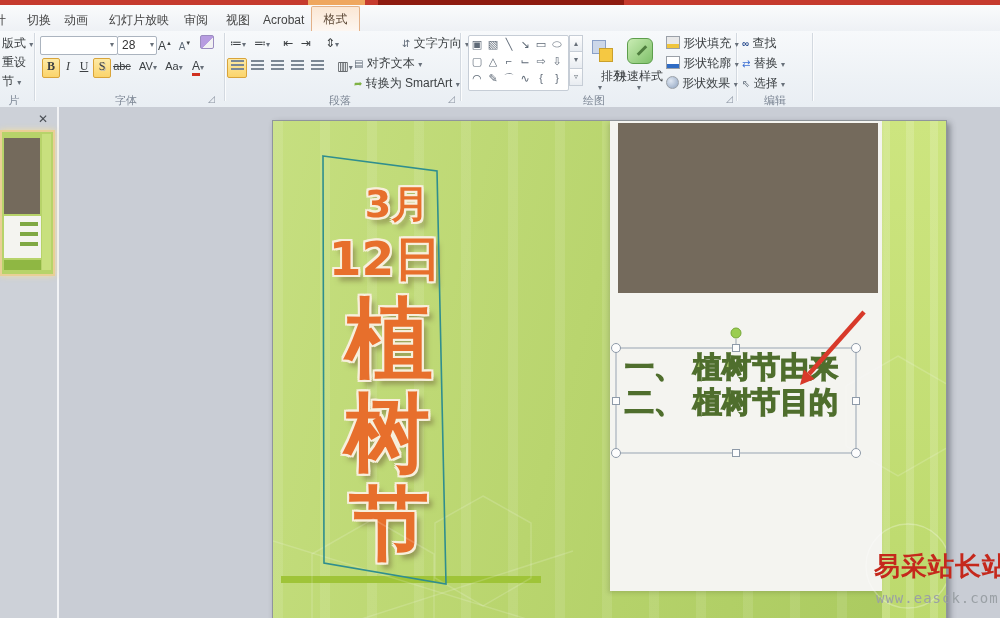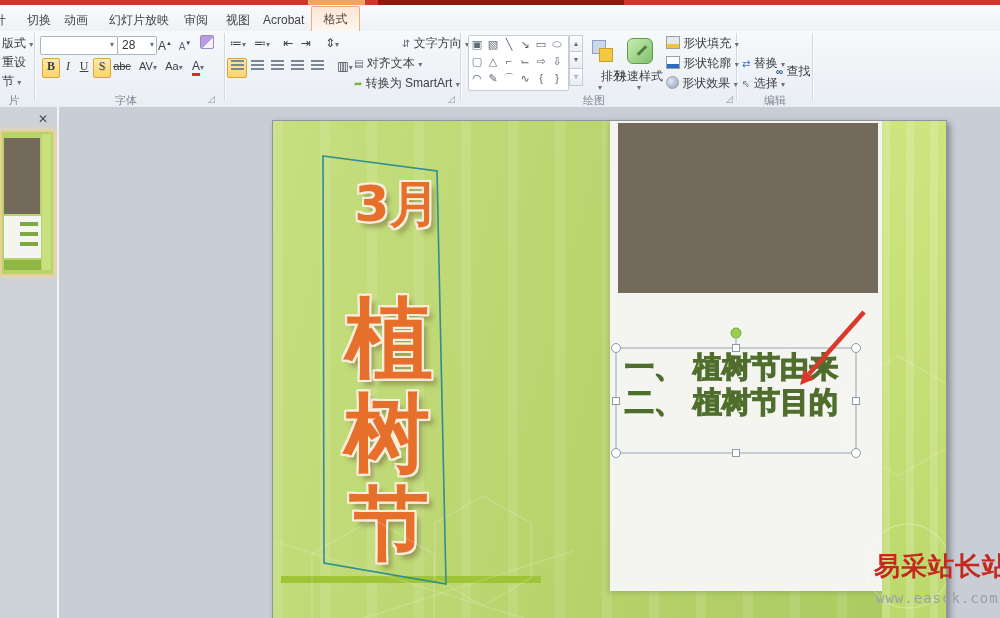--- a/index.html
+++ b/index.html
@@ -155,20 +155,21 @@
     <div class="rbtn on" style="left:227px;top:27px;width:18px;"><span class="bars"></span></div>
     <div class="rbtn" style="left:248px;top:27px;width:18px;"><span class="bars"></span></div>
     <div class="rbtn" style="left:268px;top:27px;width:18px;"><span class="bars"></span></div>
     <div class="rbtn" style="left:288px;top:27px;width:18px;"><span class="bars"></span></div>
     <div class="rbtn" style="left:308px;top:27px;width:18px;"><span class="bars"></span></div>
     <div class="rbtn" style="left:334px;top:27px;width:22px;"><span>▥</span><span class="dd">▾</span></div>
 
     <div class="rbtn" style="left:354px;top:4px;margin-left:48px;"><span class="micro">⇵</span> <span>文字方向</span> <span class="dd">▾</span></div>
     <div class="rbtn" style="left:354px;top:24px;"><span class="micro">▤</span> <span>对齐文本</span> <span class="dd">▾</span></div>
     <div class="rbtn" style="left:354px;top:44px;"><span class="micro" style="color:#7fb244;">➦</span> <span>转换为 SmartArt</span> <span class="dd">▾</span></div>
+    <div class="grouplabel" style="left:226px;width:228px;">段落</div>
     <div class="launcher" style="left:446px;">◿</div>
 
     <div class="gallery">
       <span class="gcell">▣</span>
         <span class="gcell">▧</span>
         <span class="gcell">╲</span>
         <span class="gcell">↘</span>
         <span class="gcell">▭</span>
         <span class="gcell">⬭</span>
       <span class="gcell">▢</span>
@@ -202,21 +203,21 @@
         </div>
       <div class="bigbtn-label" style="left:613px;width:52px;">快速样式</div>
       <div class="bigbtn-dd" style="left:613px;width:52px;">▾</div>
     </div>
     <div class="rbtn" style="left:666px;top:4px;"><span class="fill-icon"></span> <span>形状填充</span> <span class="dd">▾</span></div>
     <div class="rbtn" style="left:666px;top:24px;"><span class="outline-icon"></span> <span>形状轮廓</span> <span class="dd">▾</span></div>
     <div class="rbtn" style="left:666px;top:44px;"><span class="effects-icon"></span> <span>形状效果</span> <span class="dd">▾</span></div>
     <div class="grouplabel" style="left:462px;width:264px;">绘图</div>
     <div class="launcher" style="left:724px;">◿</div>
 
-    <div class="rbtn" style="left:776px;top:4px;margin-top:28px;"><span class="micro" style="color:#2a4d8f;font-weight:bold;">∞</span> <span>查找</span></div>
+    <div class="rbtn" style="left:742px;top:4px;"><span class="micro" style="color:#2a4d8f;font-weight:bold;">∞</span> <span>查找</span></div>
     <div class="rbtn" style="left:742px;top:24px;"><span class="micro" style="color:#3b6fd4;">⇄</span> <span>替换</span> <span class="dd">▾</span></div>
     <div class="rbtn" style="left:742px;top:44px;"><span class="micro">⇖</span> <span>选择</span> <span class="dd">▾</span></div>
     <div class="grouplabel" style="left:738px;width:74px;">编辑</div>
   </div>
 
   <div class="abs thumbpane">
     <div class="abs closebtn">✕</div>
     <div class="abs thumb">
       <div class="abs" style="left:40px;top:2px;width:9px;height:136px;background:#c8e07e;"></div>
       <div class="abs" style="left:2px;top:6px;width:36px;height:76px;background:#746a5c;"></div>
@@ -231,21 +232,22 @@
 
   <div class="abs canvas">
     <div class="abs slide">
 
       <div class="abs rightstrip"></div>
 
       <div class="abs whitepanel"></div>
       <div class="abs brownrect" style="left:345px;"></div>
       <div class="abs greenbar"></div>
 
-      <div class="vtitle" style="left:74px;top:56px;width:100px;font-size:50px;line-height:54px;">3月</div>
+      <div class="vtitle" style="left:74px;top:56px;width:100px;font-size:38px;line-height:54px;">3月</div>
+      <div class="vtitle" style="left:50px;top:112px;width:124px;font-size:47px;line-height:52px;">12日</div>
       <div class="vtitle" style="left:62px;top:170px;width:108px;font-size:88px;line-height:96px;">植</div>
       <div class="vtitle" style="left:60px;top:266px;width:108px;font-size:86px;line-height:92px;">树</div>
       <div class="vtitle" style="left:64px;top:360px;width:104px;font-size:80px;line-height:86px;">节</div>
 
       <div class="clist" style="top:265px;">二、 植树节目的</div>
       <div class="clist" style="top:230px;">一、 植树节由来</div>
 
       <svg class="abs overlay" viewBox="0 0 673 505">
 
         <g stroke="rgba(255,255,255,0.16)" stroke-width="1.5" fill="none">

